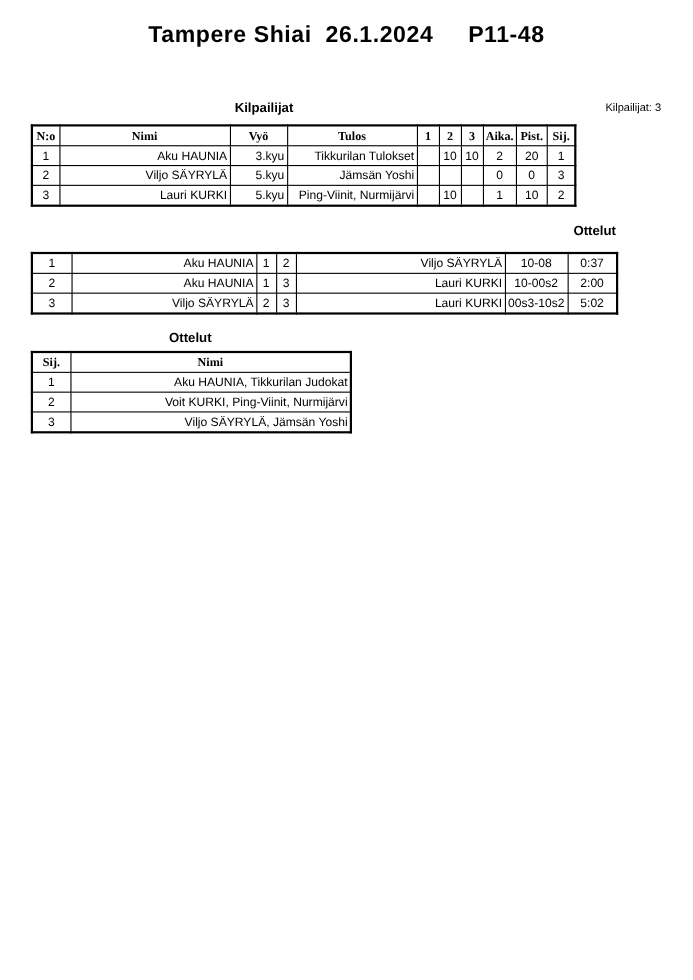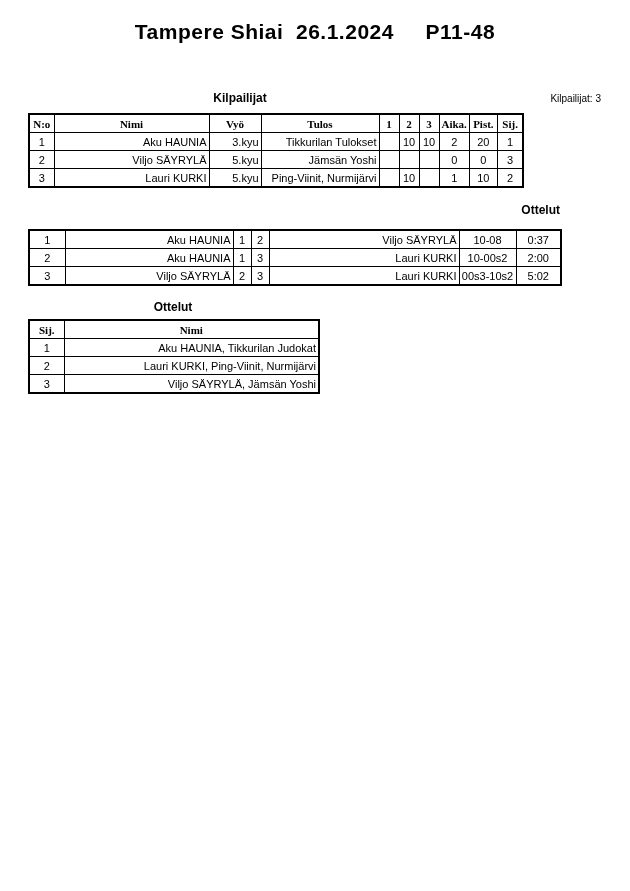--- a/index.html
+++ b/index.html
@@ -193,21 +193,21 @@
         <tr>
       <th>Sij.</th>
       <th>Nimi</th>
     </tr>
     <tr>
       <td class="c">1</td>
       <td class="l">Aku HAUNIA, Tikkurilan Judokat</td>
     </tr>
     <tr>
       <td class="c">2</td>
-      <td class="l">Lauri KURKI, Ping-Viinit, Nurmijärvi</td>
+      <td class="l">Voit KURKI, Ping-Viinit, Nurmijärvi</td>
     </tr>
     <tr>
       <td class="c">3</td>
       <td class="l">Viljo SÄYRYLÄ, Jämsän Yoshi</td>
     </tr>
   </tbody>
     </table>
 
 </div>
 

